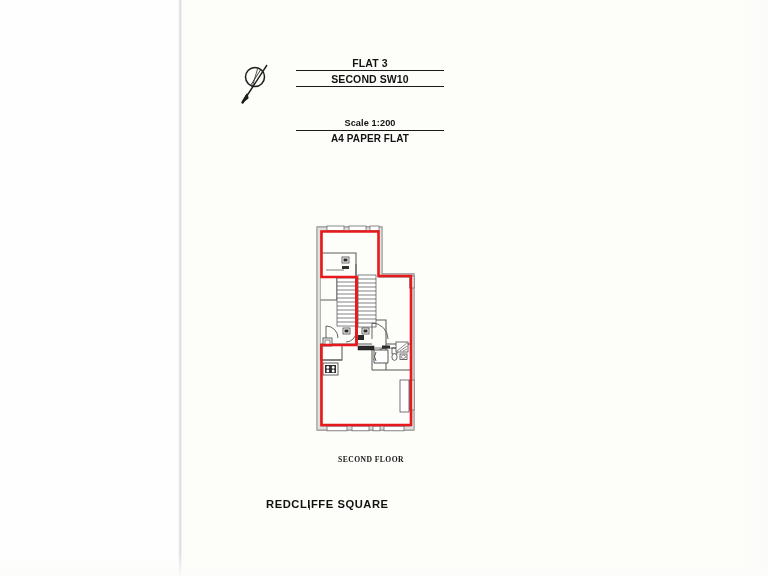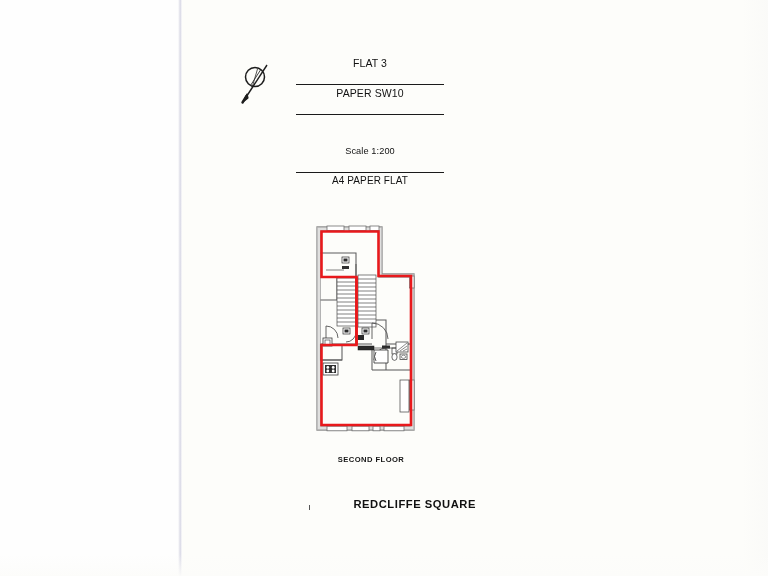--- a/index.html
+++ b/index.html
@@ -54,26 +54,26 @@
   #title-block {
     position: absolute;
     left: 296px;
     top: 58px;
     width: 148px;
     text-align: center;
   }
   .title-line {
     display: block;
     color: #121212;
-    font-weight: normal;
+    font-weight: bold;
     letter-spacing: 0.1px;
     line-height: 1.05;
     margin-bottom: 3px;
     border-bottom: 1px solid #1a1a1a;
-    padding-bottom: 15px;
+    padding-bottom: 1px;
     white-space: nowrap;
   }
   .t-flat   { font-size: 10.5px; }
   .t-addr   { font-size: 10.5px; }
   .t-city   { font-size: 10.5px; }
   .t-scale  { font-size: 9.2px; margin-top: 32px; }
   .t-paper  { font-size: 10px; border-bottom: none; }
 
   
   #north-point {
@@ -97,27 +97,28 @@
   #floor-caption {
     position: absolute;
     left: 296px;
     top: 455px;
     width: 150px;
     text-align: center;
     font-size: 7.6px;
     font-weight: bold;
     letter-spacing: 0.45px;
     color: #151515;
+    font-family: Liberation Serif, serif;
   }
   #street-caption {
     position: absolute;
     left: 266px;
     top: 498px;
     width: 210px;
-    text-align: right;
+    text-align: left;
     font-size: 11.2px;
     font-weight: bold;
     letter-spacing: 0.55px;
     color: #111111;
   }
   #street-caption-tick {
     position: absolute;
     left: 309px;
     top: 505px;
     width: 1px;
@@ -144,21 +145,21 @@
     <line x1="24.5" y1="9" x2="14.5" y2="24.5" stroke="#2a2a2a" stroke-width="0.9"></line>
     <line x1="21.5" y1="8" x2="16.5" y2="25" stroke="#2a2a2a" stroke-width="0.8"></line>
 
     <path d="M11 33 L7 41 L12 37 Z" fill="#1d1d1d" stroke="#1d1d1d" stroke-width="1.2" stroke-linejoin="round"></path>
     <line x1="10.5" y1="35" x2="6.5" y2="41.5" stroke="#1d1d1d" stroke-width="2.4" stroke-linecap="round"></line>
   </svg>
 </div>
 
 <div id="title-block">
   <span class="title-line t-flat">FLAT 3</span>
-  <span class="title-line t-city">PAPER SW10</span>
+  <span class="title-line t-city">SECOND SW10</span>
   <span class="title-line t-scale">Scale 1:200</span>
   <span class="title-line t-paper">A4 PAPER FLAT</span>
 </div>
 
 <div id="plan-drawing">
   <svg width="146" height="232" viewBox="0 0 146 232" shape-rendering="geometricPrecision">
 
     <g stroke="#8e8e8e" stroke-width="1.3" fill="none">
 
       <path d="M21 7 L86 7 L86 54 L118 54 L118 210 L21 210 L21 7 Z"></path>

